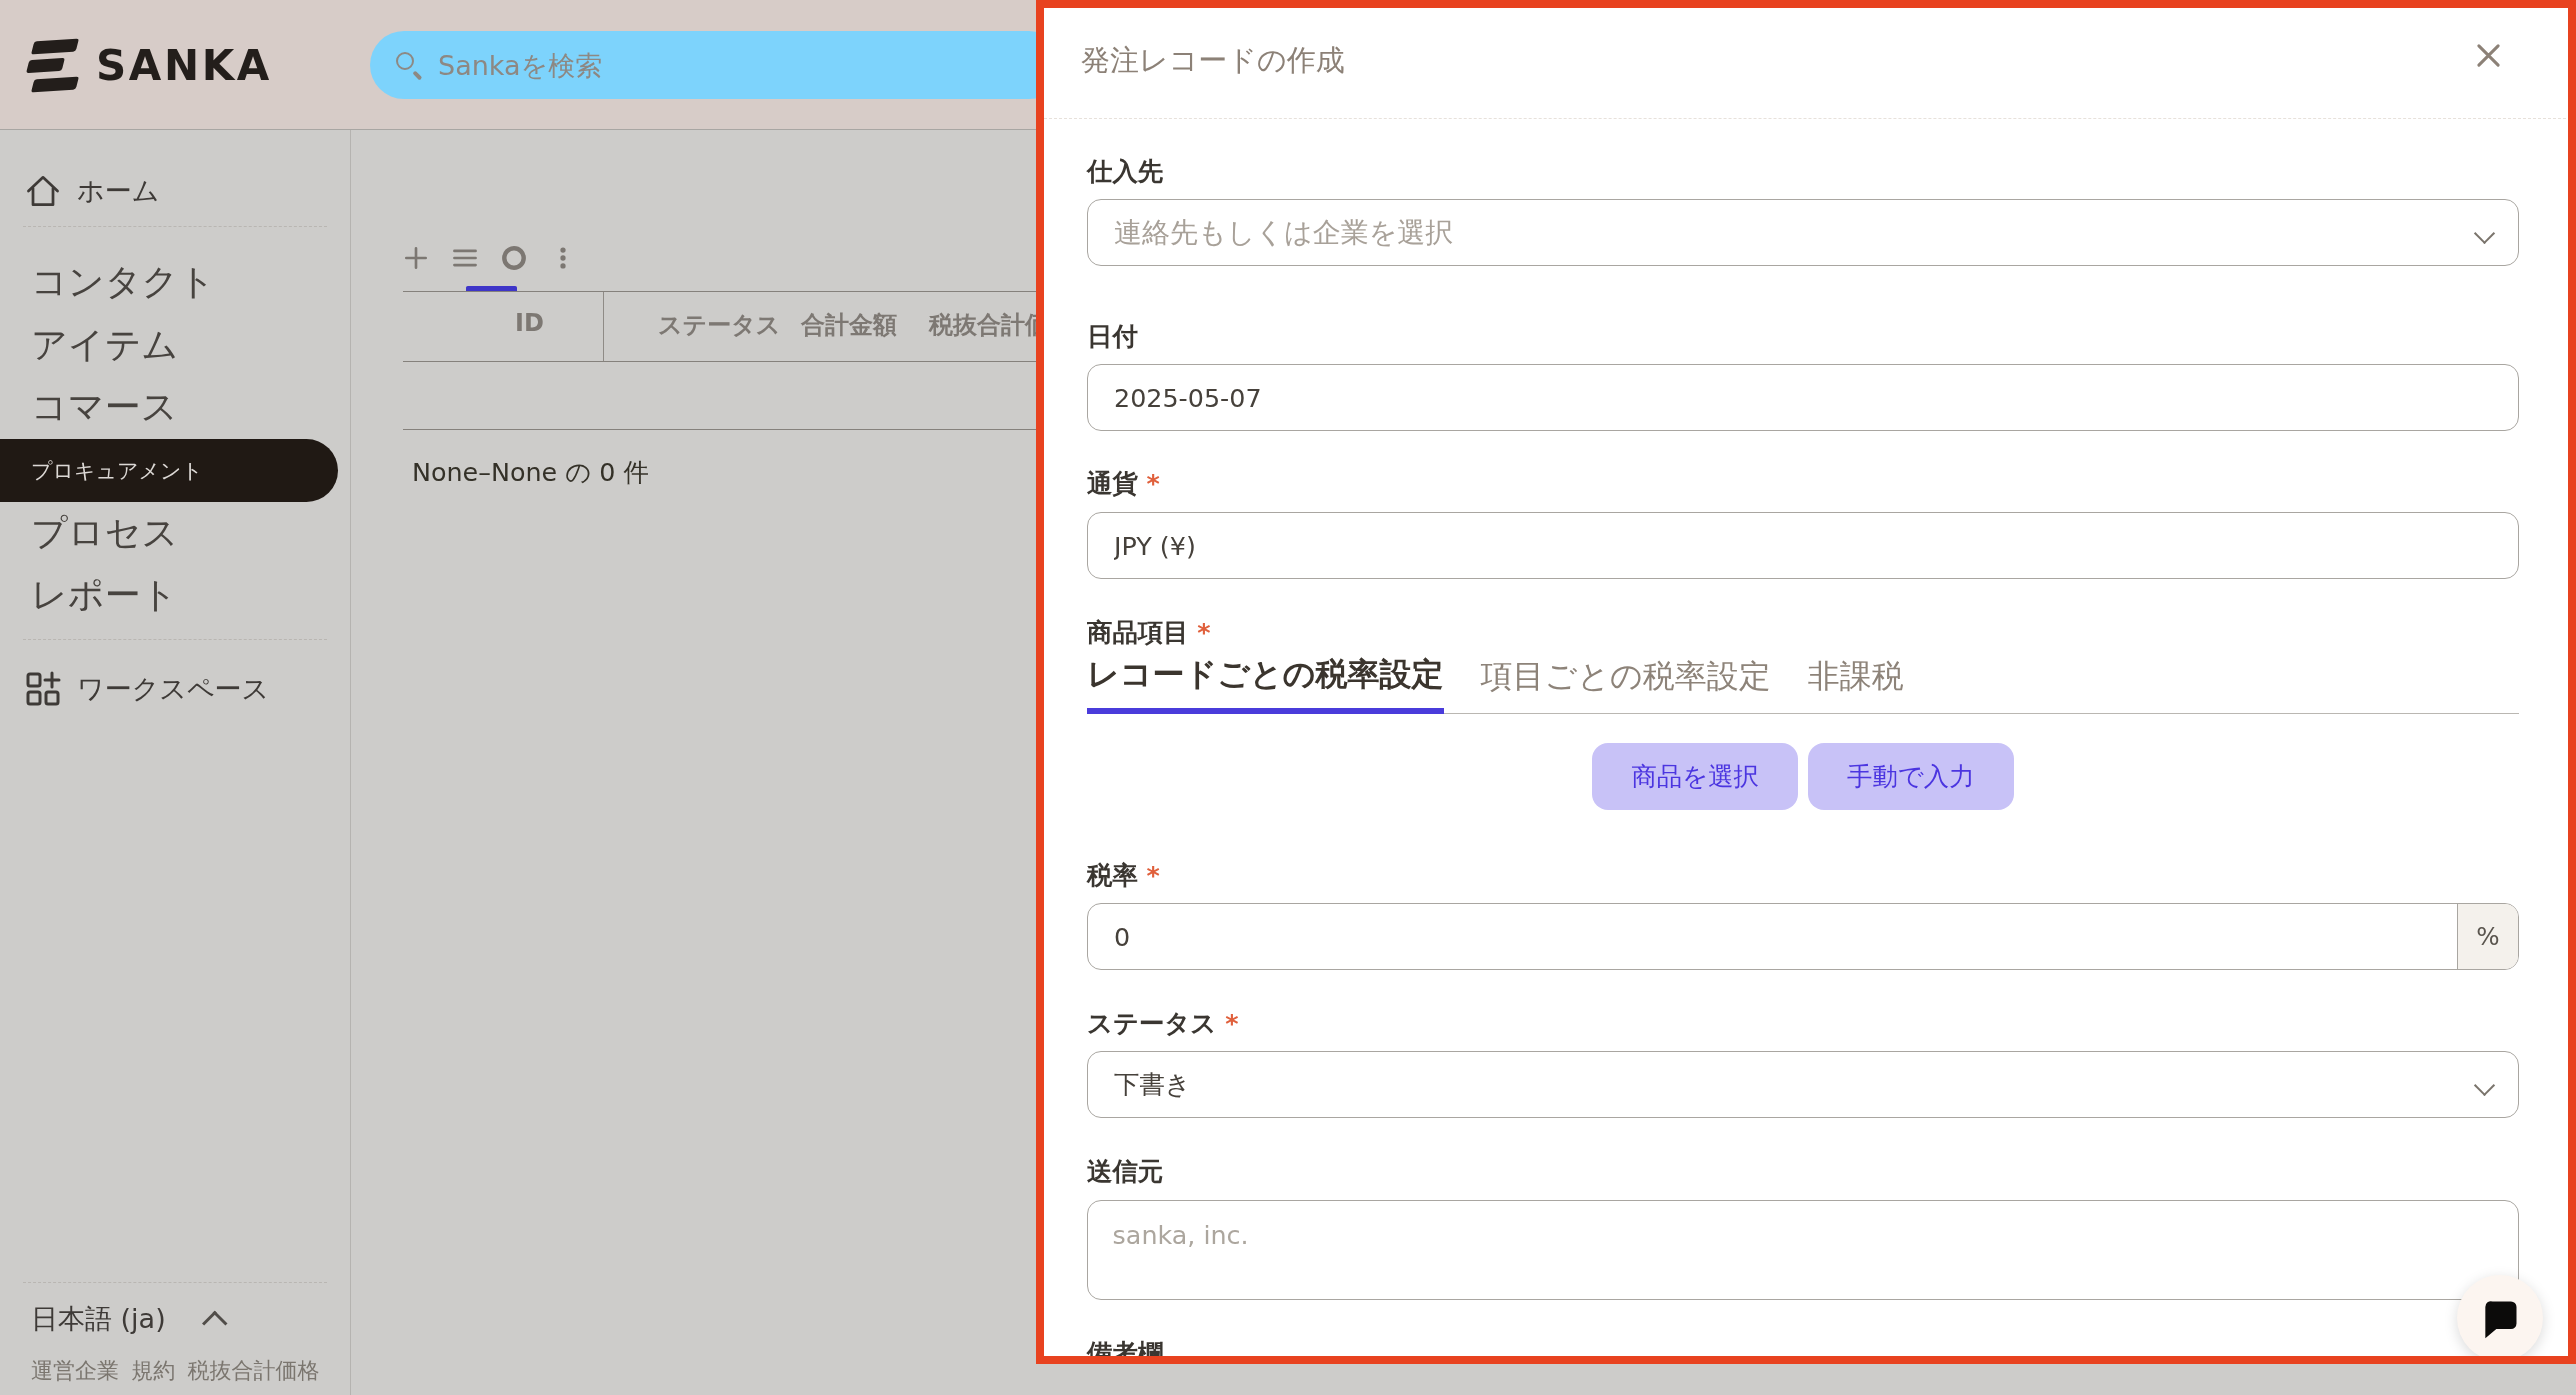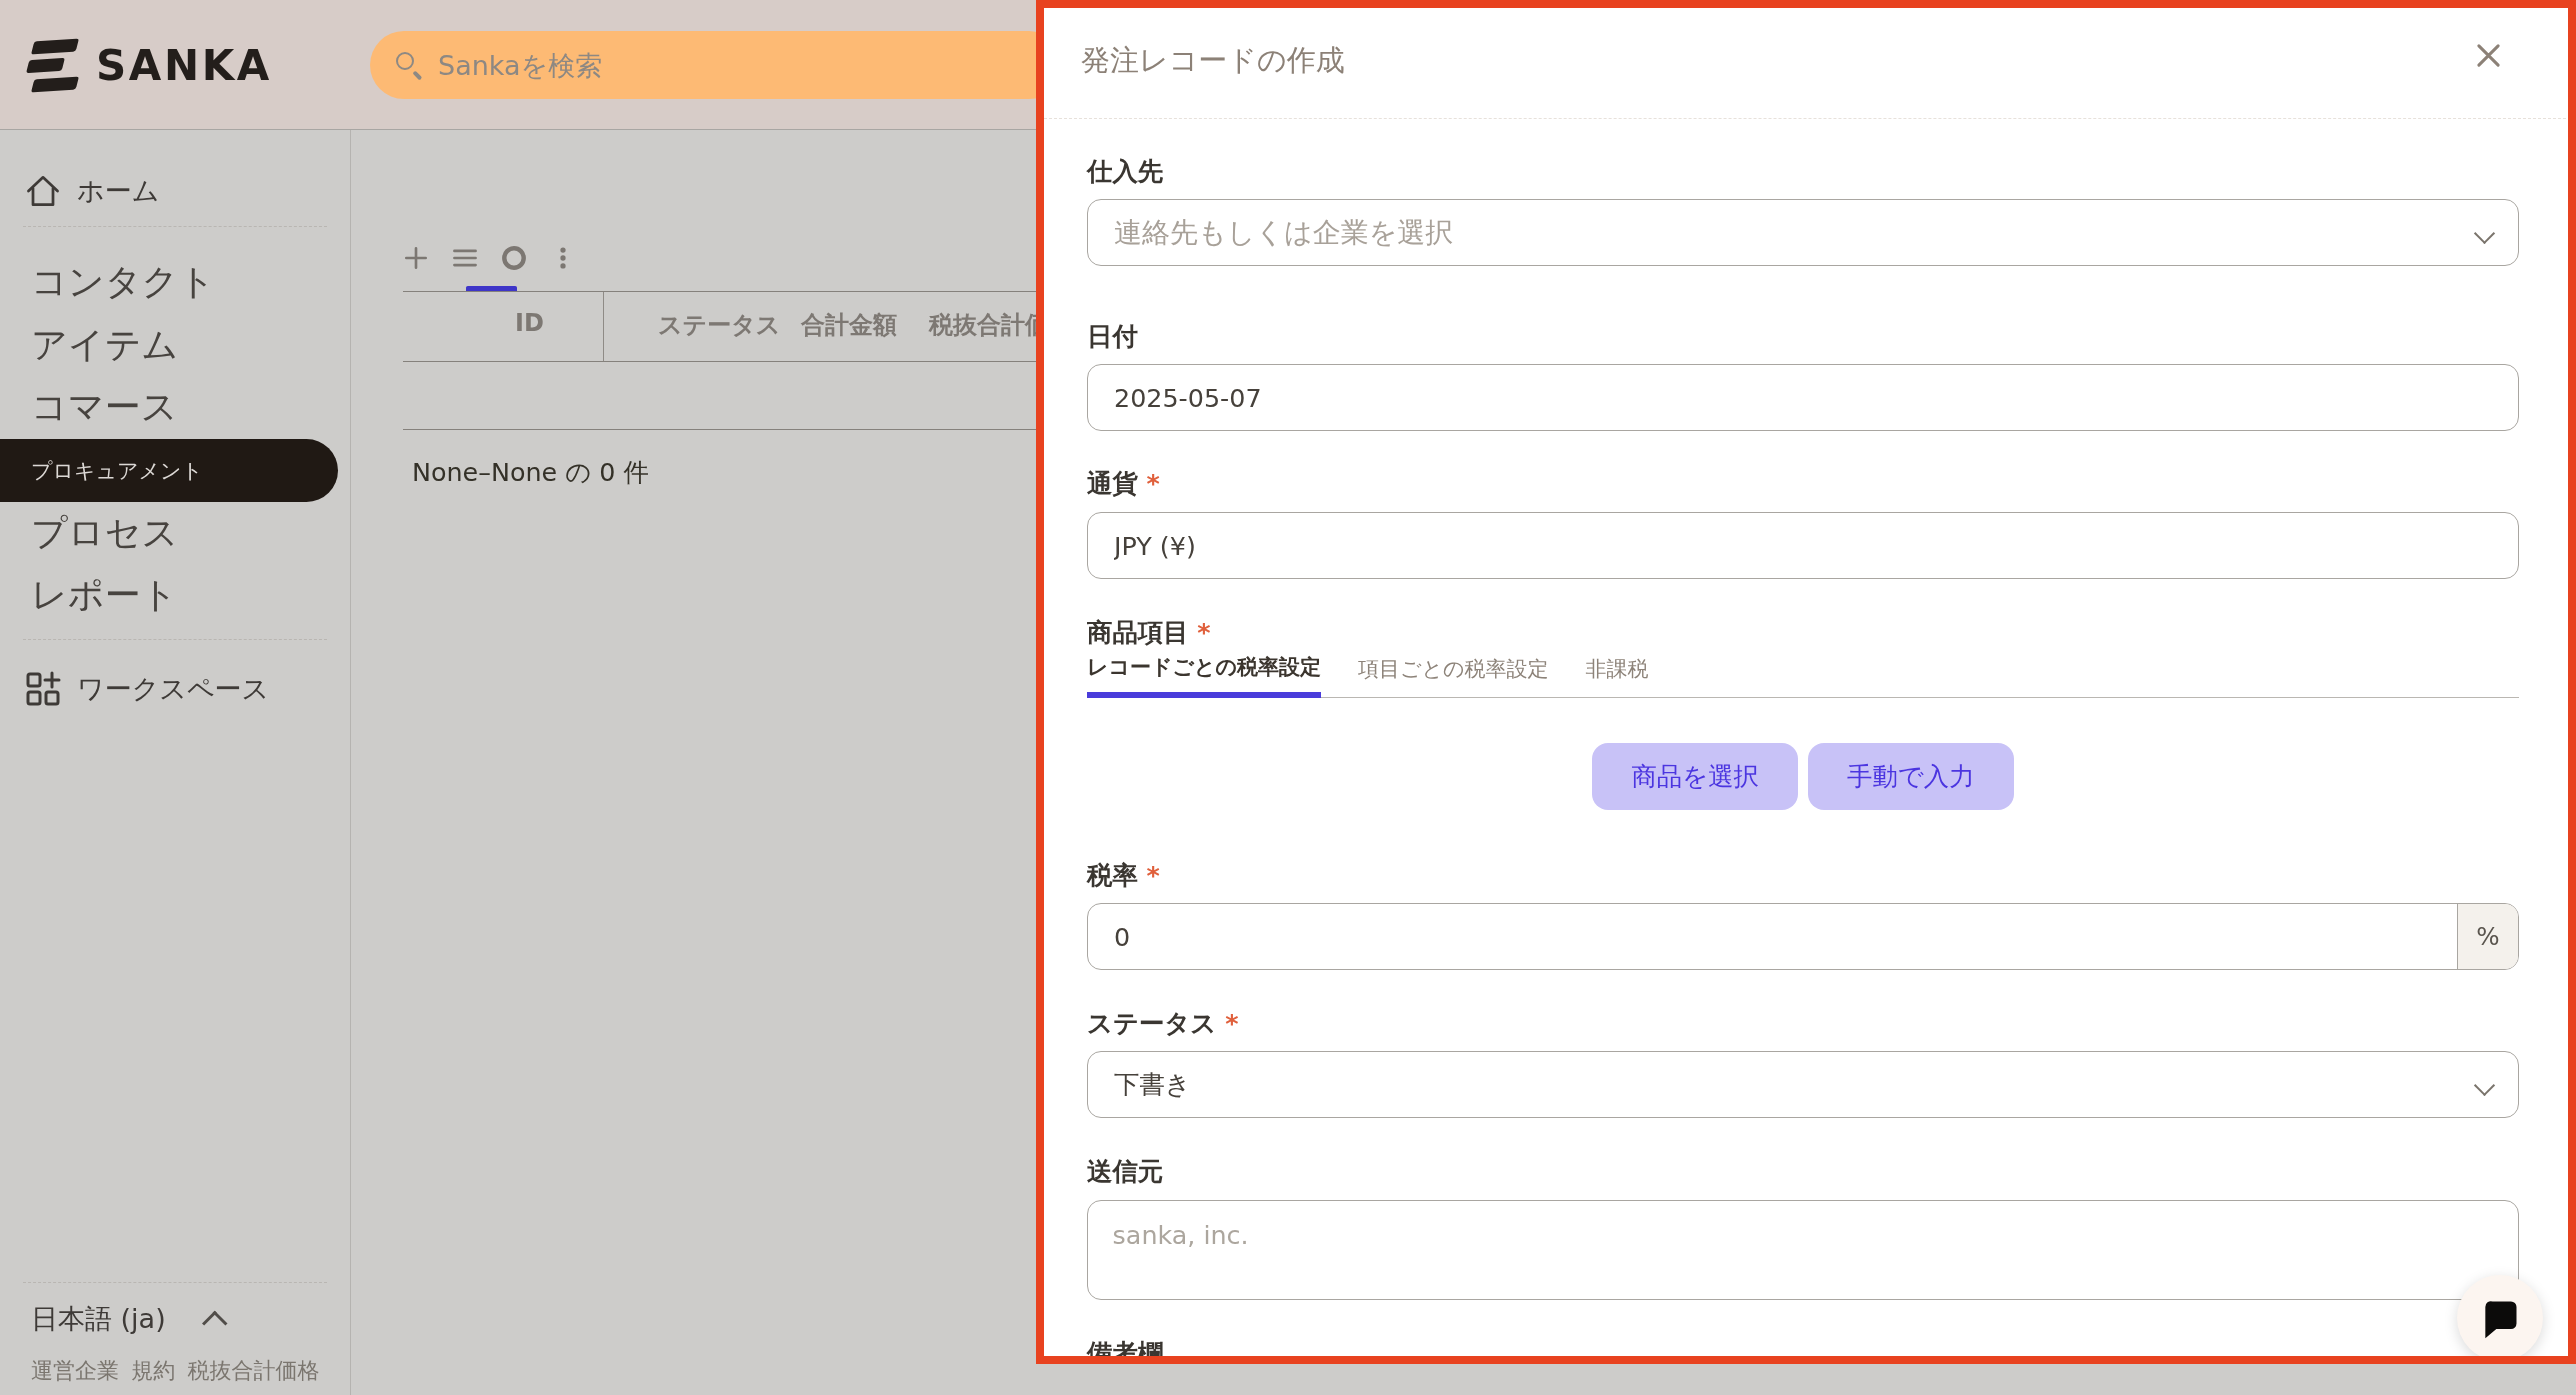--- a/index.html
+++ b/index.html
@@ -13,21 +13,21 @@
   #header { position:absolute; left:0; top:0; width:2576px; height:130px;
     background:#d7ccc8; border-bottom:1.8px solid #a8a6a3; }
   #logo { position:absolute; left:26px; top:32px; display:flex; align-items:center; }
   .logo-mark { width:56px; height:67px; display:flex; flex-direction:column; justify-content:center; gap:6.1px; }
   .logo-mark .bar { height:13px; background:#231e1b; border-radius:2.6px; transform:skewX(-14deg) skewY(-4deg); }
   .logo-mark .b1 { width:44px; margin-left:7px; }
   .logo-mark .b2 { width:35px; margin-left:1.8px; }
   .logo-mark .b3 { width:44px; margin-left:7px; }
   .logo-text { font-size:42px; font-weight:700; letter-spacing:2.6px; color:#231e1b; margin-left:14px; }
   #searchbar { position:absolute; left:370px; top:31px; width:693px; height:68px;
-    background:#fdba74; border-radius:34px; display:flex; align-items:center; padding-left:26px; }
+    background:#7dd3fc; border-radius:34px; display:flex; align-items:center; padding-left:26px; }
   .mag { width:26px; height:26px; position:relative; flex:0 0 auto; }
   .mag .lens { position:absolute; left:0; top:0; width:18.4px; height:18.4px; border:2.6px solid #8d8984; border-radius:50%; }
   .mag .handle { position:absolute; left:17.5px; top:17.5px; width:9.6px; height:3.5px; background:#8d8984; border-radius:1.8px; transform:rotate(45deg); transform-origin:0 50%; }
   #search-input { background:transparent; border:none; outline:none; margin-left:16px;
     font-size:27px; color:#6f6b66; width:544px; font-family:inherit; }
   #search-input::placeholder { color:#8d8883; opacity:1; }
 
   
   #sidebar { position:absolute; left:0; top:130px; width:351px; height:1266px;
     border-right:1.8px solid #b5b3b0; background:#cdccca; }
@@ -74,21 +74,21 @@
   .f-box .val { font-size:25.4px; color:#46413b; }
   .chev-d { position:absolute; right:26px; top:26px; width:15px; height:15px;
     border-right:2.6px solid #7a746c; border-bottom:2.6px solid #7a746c; transform:rotate(45deg); }
   .chev-u { width:17.5px; height:17.5px; border-right:3.5px solid #514d49; border-bottom:3.5px solid #514d49;
     transform:rotate(-135deg); margin-top:8.8px; }
   input.raw { width:100%; height:100%; border:none; outline:none; background:transparent;
     font-size:25.4px; color:#46413b; font-family:inherit; }
   input.raw::placeholder { color:#a8a199; opacity:1; }
   #li-tabs { position:absolute; left:43px; top:645px; width:1432px; display:flex; gap:37px;
     align-items:flex-end; border-bottom:1.8px solid #bab7b2; }
-  .li-tab { font-size:21px; padding-bottom:14px; cursor:pointer; }
+  .li-tab { font-size:32px; padding-bottom:14px; cursor:pointer; }
   .li-tab.active { color:#3b352e; font-weight:700; border-bottom:6.1px solid #4a3cdb; margin-bottom:-1.8px; padding-bottom:11.4px; }
   .li-tab.inactive { color:#8d8379; }
   #li-buttons { position:absolute; left:43px; top:735px; width:1432px; display:flex; justify-content:center; gap:10px; }
   .pill-btn { height:67px; padding:0 39px; background:#c8c2f7; color:#4b35e0; font-size:25.4px;
     border:none; border-radius:16px; display:flex; align-items:center; cursor:pointer; font-family:inherit; }
   #tax-group { position:absolute; left:43px; top:895px; width:1432px; height:67px;
     border:1.8px solid #a9a6a1; border-radius:14px; display:flex; overflow:hidden; background:#fff; }
   #tax-group .in { flex:1; display:flex; align-items:center; padding-left:26px; }
   #tax-suffix { width:61px; border-left:1.8px solid #a9a6a1; background:#f4f1ec;
     display:flex; align-items:center; justify-content:center; font-size:24.6px; color:#5a554e; }

